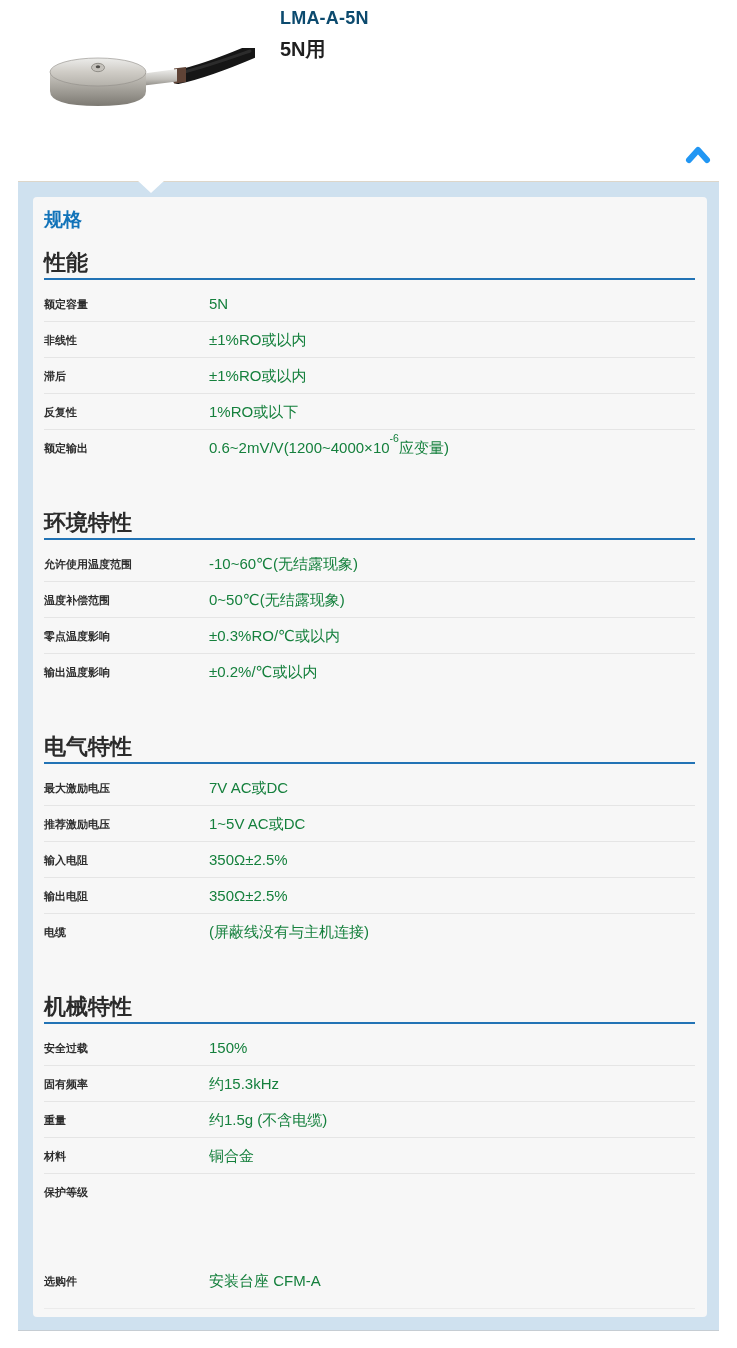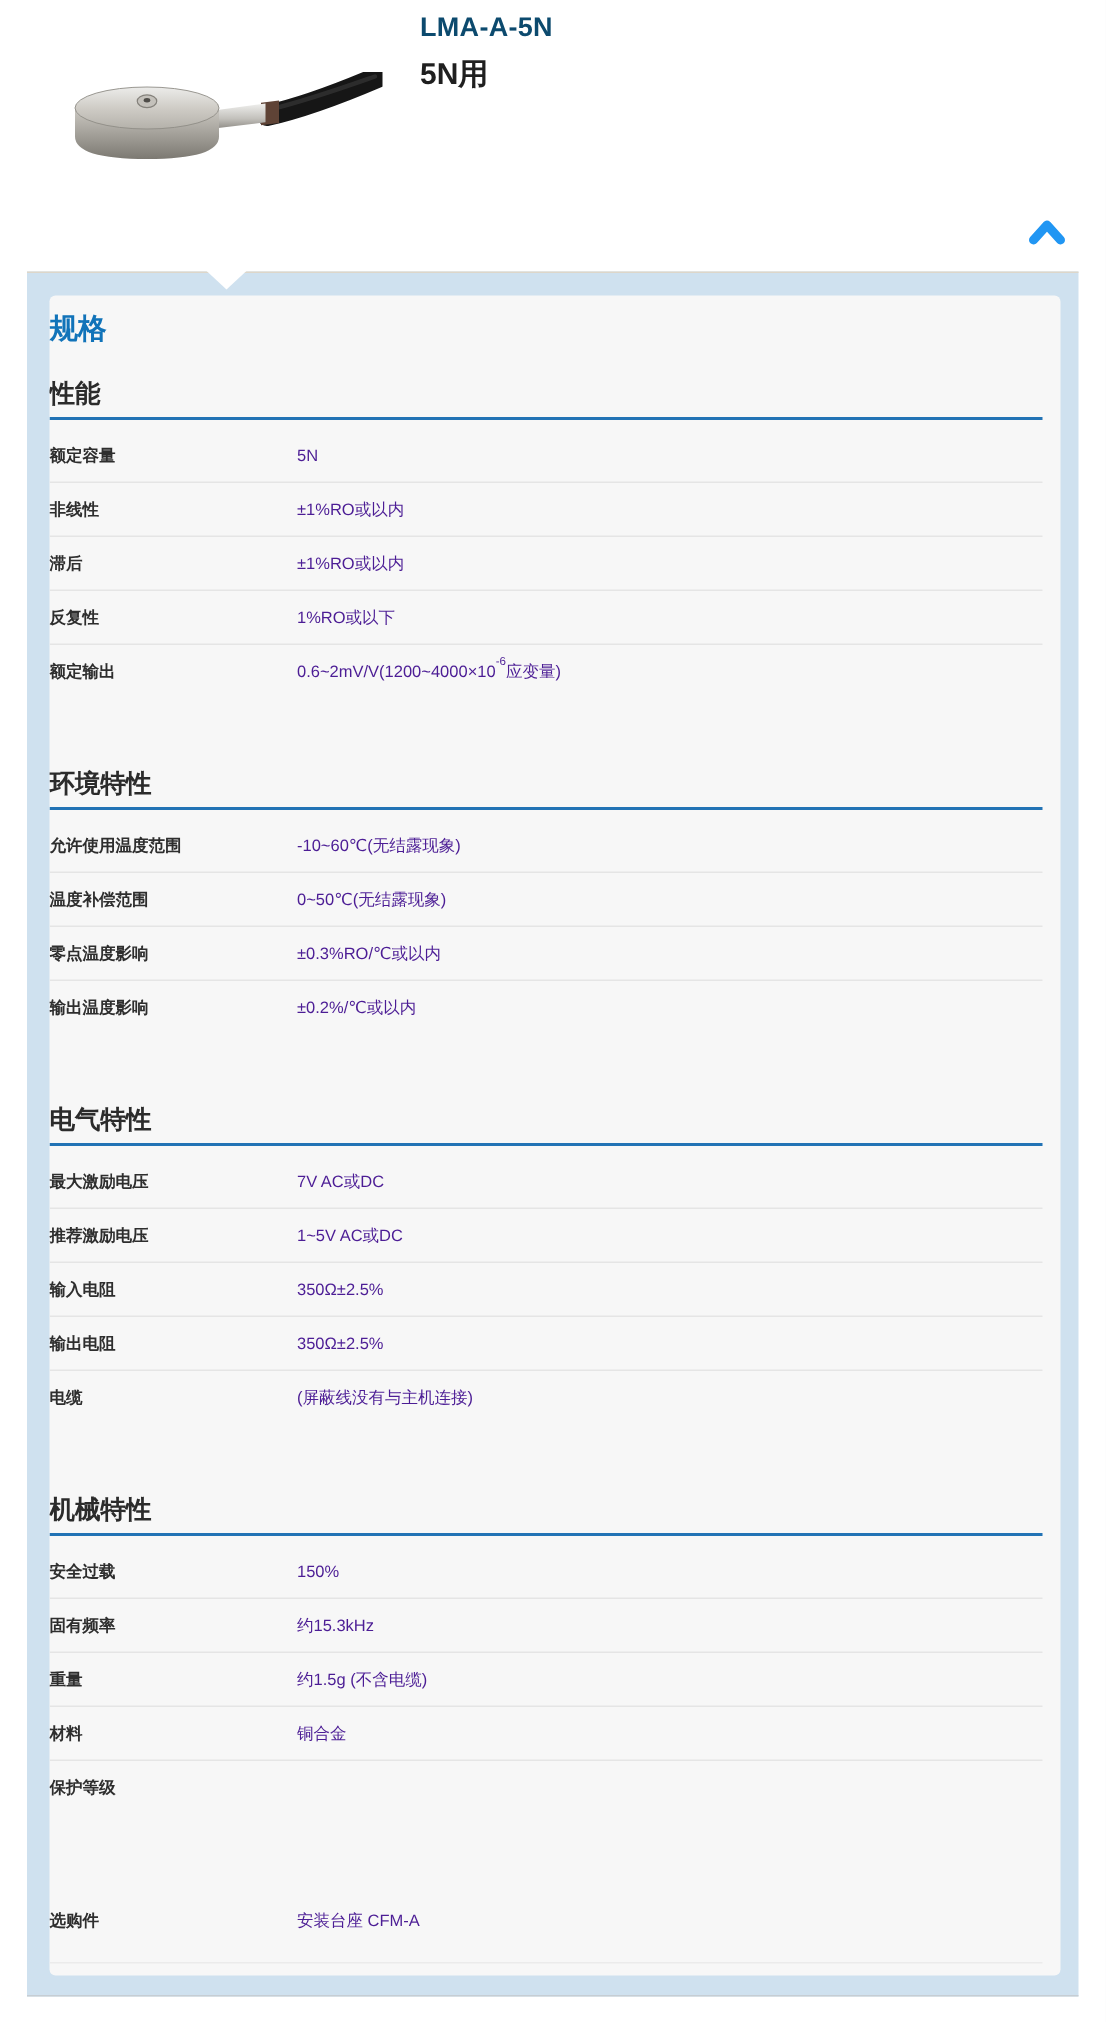--- a/index.html
+++ b/index.html
@@ -56,21 +56,21 @@
     width: 701px; height: 1150px;
     background: #cfe1ef;
     border-top: 1px solid #ddd6c9;
     border-bottom: 1px solid #c6cdd3;
     padding: 15px 12px 13px 15px;
   }
   .spec-inner {
     width: 100%; height: 100%;
     background: #f7f7f7;
     border-radius: 4px;
-    padding: 10px 12px 0 0;
+    padding: 10px 12px 0 11px;
     overflow: hidden;
   }
   .notch {
     position: absolute;
     left: 137px; top: 180px;
     width: 0; height: 0;
     border-left: 14px solid transparent;
     border-right: 14px solid transparent;
     border-top: 13px solid #ffffff;
   }
@@ -80,21 +80,21 @@
     line-height: 26px;
     font-weight: bold;
     color: #1173b9;
   }
 
   .section { margin-top: 48px; }
   .section:first-of-type { margin-top: 20px; }
   .section.no-title { margin-top: 54px; }
 
   .section-title {
-    font-size: 17px;
+    font-size: 22px;
     line-height: 19px;
     font-weight: bold;
     color: #2b2b2b;
     padding-bottom: 6px;
     border-bottom: 2px solid #2273b5;
   }
   .rows { margin-top: 6px; }
   .row {
     display: flex;
     align-items: flex-start;
@@ -108,23 +108,23 @@
   }
   .row-label {
     flex: 0 0 165px;
     font-size: 11px;
     line-height: 20px;
     font-weight: bold;
     color: #2e2e2e;
   }
   .row-value {
     flex: 1;
-    font-size: 11px;
+    font-size: 15px;
     line-height: 20px;
-    color: #4c1d95;
+    color: #15803d;
   }
   .row-value sup {
     font-size: 70%;
     position: relative;
     top: -0.45em;
     line-height: 0;
   }
   .value-line + .value-line { margin-top: 1px; }
 </style>
 </head>

